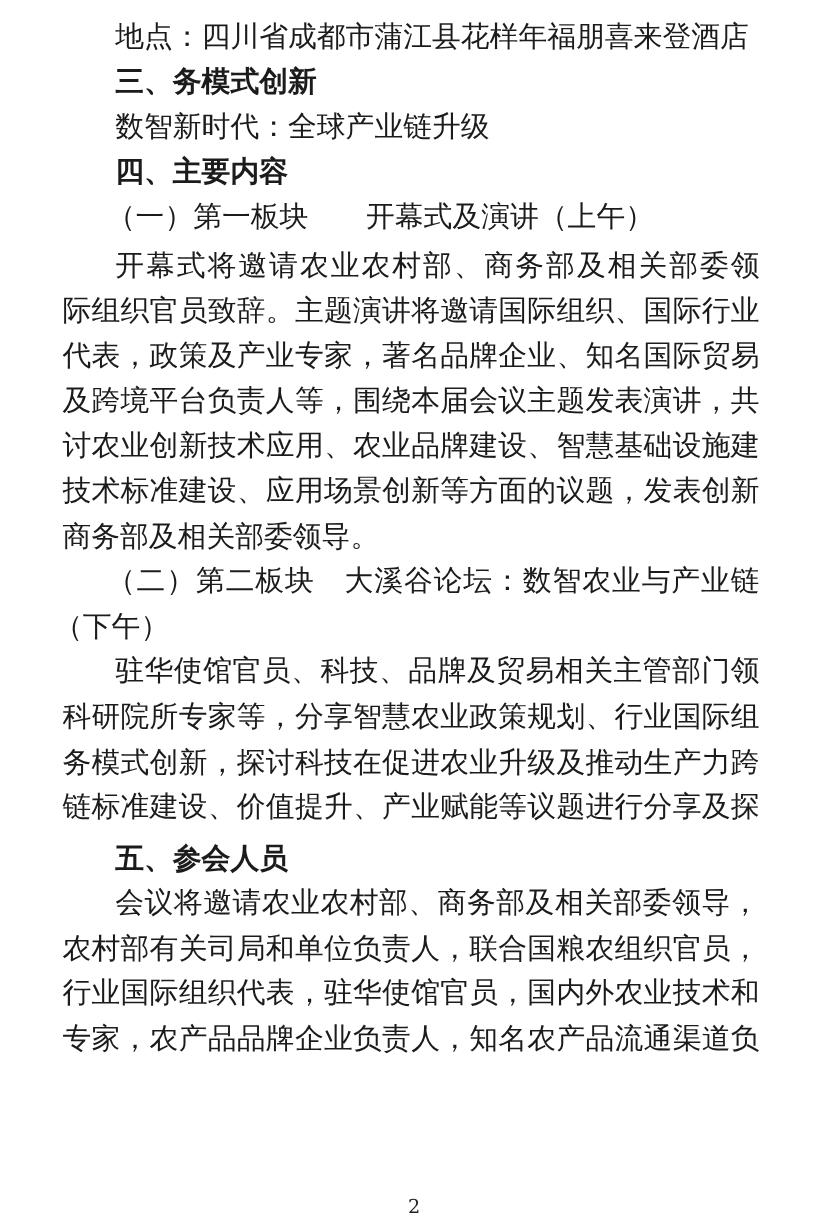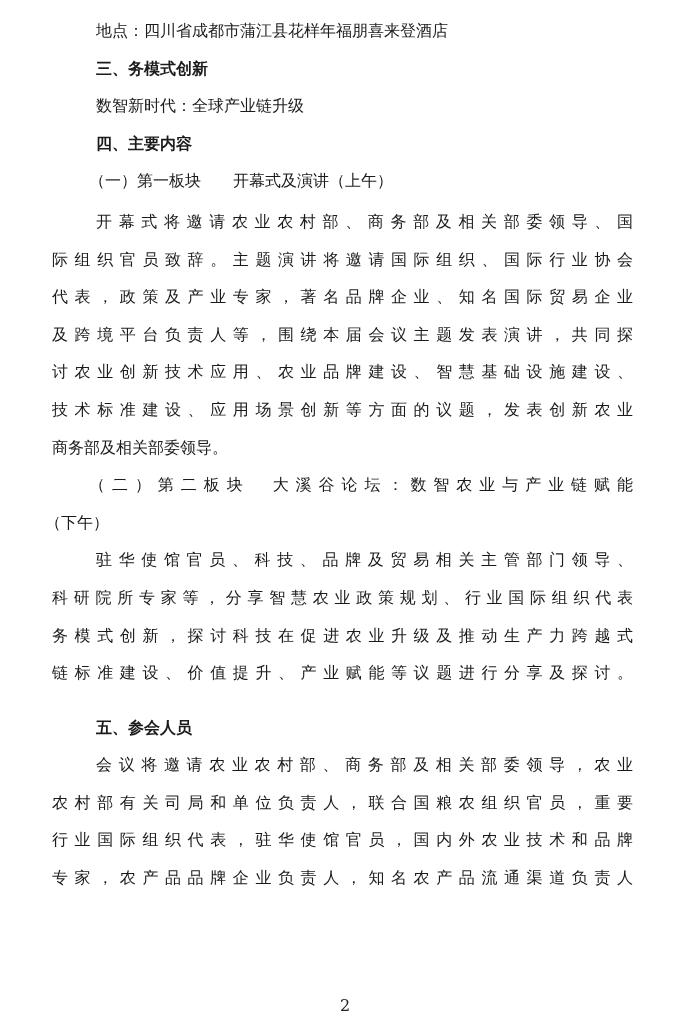--- a/index.html
+++ b/index.html
@@ -14,21 +14,21 @@
     background: #ffffff;
     color: #1b1b1b;
     font-family: "DejaVu Serif", "Liberation Serif", serif;
   }
   .content {
     position: absolute;
     left: 52px; top: 12px;
     width: 581px;
   }
   .line {
-    font-size: 16px;
+    font-size: 24px;
     height: 37.6px;
     line-height: 37.6px;
     overflow: hidden;
     text-align: left;
     white-space: normal;
   }
   
   .just {
     text-align: justify;
     text-align-last: justify;
@@ -41,21 +41,21 @@
   
   .hang { text-indent: -7px; }
   
   .h-sans {
     font-family: "DejaVu Sans", "Liberation Sans", sans-serif;
     font-weight: 700;
   }
   
   .h-bold { font-weight: 400; }
   .sp3 { margin-top: 3px; }
-  .sp5 { margin-top: 17px; }
+  .sp5 { margin-top: 5px; }
   .page-num {
     position: absolute;
     left: 0; right: 0; top: 997px;
     text-align: center;
     font-size: 16px;
     line-height: 18px;
     color: #222222;
   }
 </style>
 </head>

